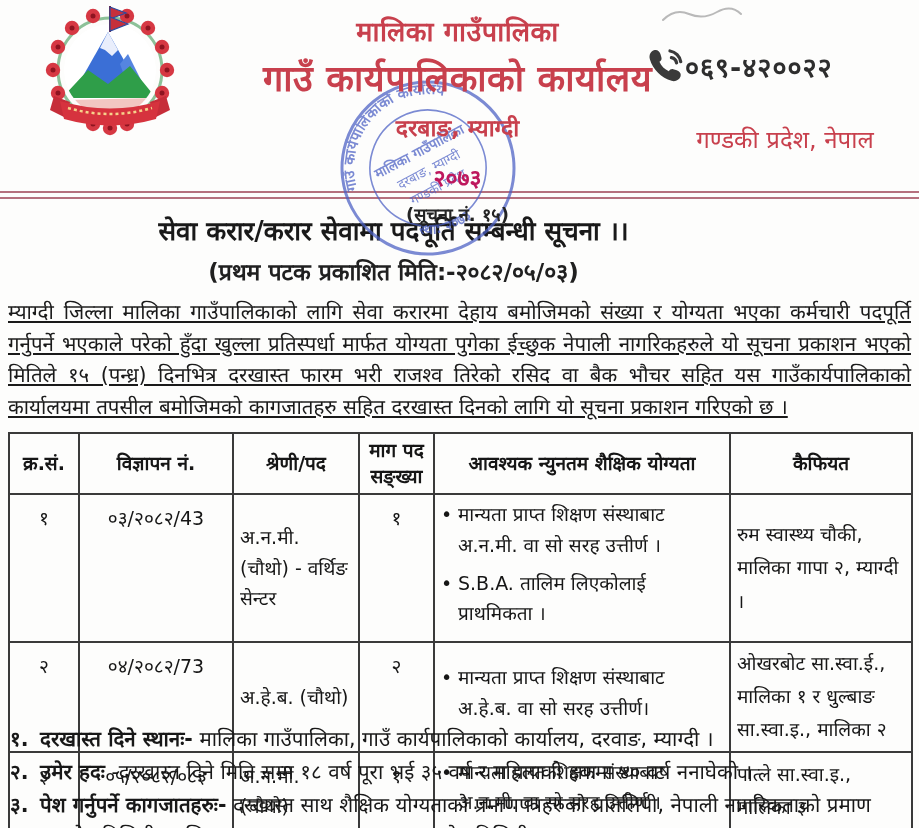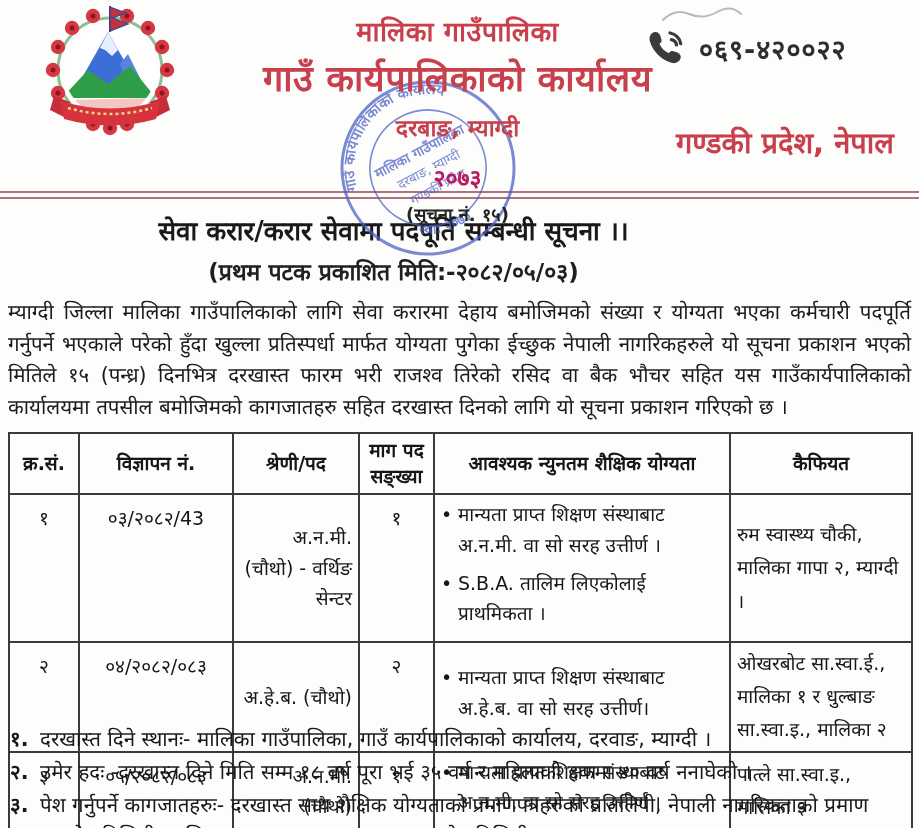--- a/index.html
+++ b/index.html
@@ -23,77 +23,77 @@
   .addr-line  { color:#c8404d; font-size:23px; font-weight:bold; margin-top:9px; }
   .estd-line  { color:#be185d; font-size:23px; font-weight:bold; margin-top:18px; }
   .notice-no  { color:#242424; font-size:18px; font-weight:bold; margin-top:9px; }
 
   .stamp {
     position:absolute; left:322px; top:68px; width:212px; height:200px;
     opacity:.72; z-index:2; pointer-events:none;
   }
 
   .phone-row {
-    position:absolute; left:645px; top:28px;
-    display:flex; align-items:center; gap:14px; z-index:3;
+    position:absolute; left:645px; top:46px;
+    display:flex; align-items:center; z-index:3;
   }
   .phone-icon { width:40px; height:40px; }
   .phone-num  { font-size:27px; color:#2e2e2e; font-weight:bold; letter-spacing:1px; }
   .province {
     position:absolute; left:660px; top:122px; width:250px;
-    text-align:center; color:#c8404d; font-size:29px; font-weight:bold; z-index:3;
+    text-align:center; color:#c8404d; font-size:24px; font-weight:normal; z-index:3;
   }
   .pencil-mark { position:absolute; left:655px; top:4px; width:90px; height:22px; }
 
   .double-rule {
     position:absolute; left:0; top:191px; width:919px; height:8px;
     border-top:2px solid #b5707d; border-bottom:2px solid #b5707d; z-index:1;
   }
 
   
   .title-block { position:absolute; left:0; top:212px; width:787px; text-align:center; }
   .notice-title { font-size:26px; font-weight:bold; color:#191919; }
   .notice-sub   { font-size:23px; font-weight:bold; color:#202020; margin-top:7px; }
 
   
   .body-par {
     position:absolute; left:8px; top:297px; width:903px;
-    font-size:20.5px; line-height:31.5px; text-align:justify; color:#1a1a1a;
+    font-size:20.5px; line-height:31.5px; text-align:justify; color:#1a1a1a;text-decoration:underline;
   }
 
   
   table.vacancy {
     position:absolute; left:8px; top:432px; width:903px;
     border-collapse:collapse; table-layout:fixed;
     font-size:19px; color:#161616;
   }
   table.vacancy th, table.vacancy td {
     border:2px solid #3a3a3a; vertical-align:middle; padding:4px 6px;
   }
   table.vacancy th { font-weight:bold; text-align:center; height:56px; line-height:1.35; }
   td.c { text-align:center; }
-  td.post { text-align:right; padding-left:10px; line-height:1.6; vertical-align:top; padding-top:8px; }
+  td.post { text-align:left; padding-left:10px; line-height:1.6; vertical-align:top; padding-top:8px; }
   td.qual { vertical-align:top; padding:8px 6px 4px 10px;border-radius:17px; }
   td.remarks { line-height:1.75; padding:4px 8px; }
   ul.qlist { list-style:none; }
   ul.qlist li {
     position:relative; padding-left:17px; line-height:1.6; margin-bottom:8px;
   }
   ul.qlist li::before {
     content:"•"; position:absolute; left:0; top:0; font-size:19px; color:#161616;
   }
   tr.r1 td { height:88px; } tr.r2 td { height:84px; } tr.r3 td { height:57px; }
   tr.r1 td.c, tr.r2 td.c, tr.r3 td.c { vertical-align:top; padding-top:10px; }
 
   
   .notes { position:absolute; left:10px; top:724px; width:901px; }
   .note { display:flex; font-size:20.5px; line-height:31px; margin-bottom:2px; color:#181818; }
   .note-num { flex:none; width:30px; font-weight:bold; }
   .note-body { flex:1; }
-  .note-label { font-weight:normal; }
+  .note-label { font-weight:bold; }
 </style>
 </head>
 <body>
 
 <div class="page">
 
   <svg class="emblem" viewBox="0 0 160 134">
     <defs>
       <g id="fl">
         <circle r="7.2" fill="#d63843"></circle>
@@ -228,21 +228,21 @@
         <td class="qual">
           <ul class="qlist">
             <li>मान्यता प्राप्त शिक्षण संस्थाबाट अ.न.मी. वा सो सरह उत्तीर्ण ।</li>
             <li>S.B.A. तालिम लिएकोलाई प्राथमिकता ।</li>
           </ul>
         </td>
         <td class="remarks">रुम स्वास्थ्य चौकी, मालिका गापा २, म्याग्दी ।</td>
       </tr>
       <tr class="r2">
         <td class="c">२</td>
-        <td class="c">०४/२०८२/०८३</td>
+        <td class="c">०४/२०८२/73</td>
         <td class="post">अ.हे.ब. (चौथो)</td>
         <td class="c">२</td>
         <td class="qual">
           <ul class="qlist">
             <li>मान्यता प्राप्त शिक्षण संस्थाबाट अ.हे.ब. वा सो सरह उत्तीर्ण।</li>
           </ul>
         </td>
         <td class="remarks">ओखरबोट सा.स्वा.ई., मालिका १ र धुल्बाङ सा.स्वा.इ., मालिका २</td>
       </tr>
       <tr class="r3">

